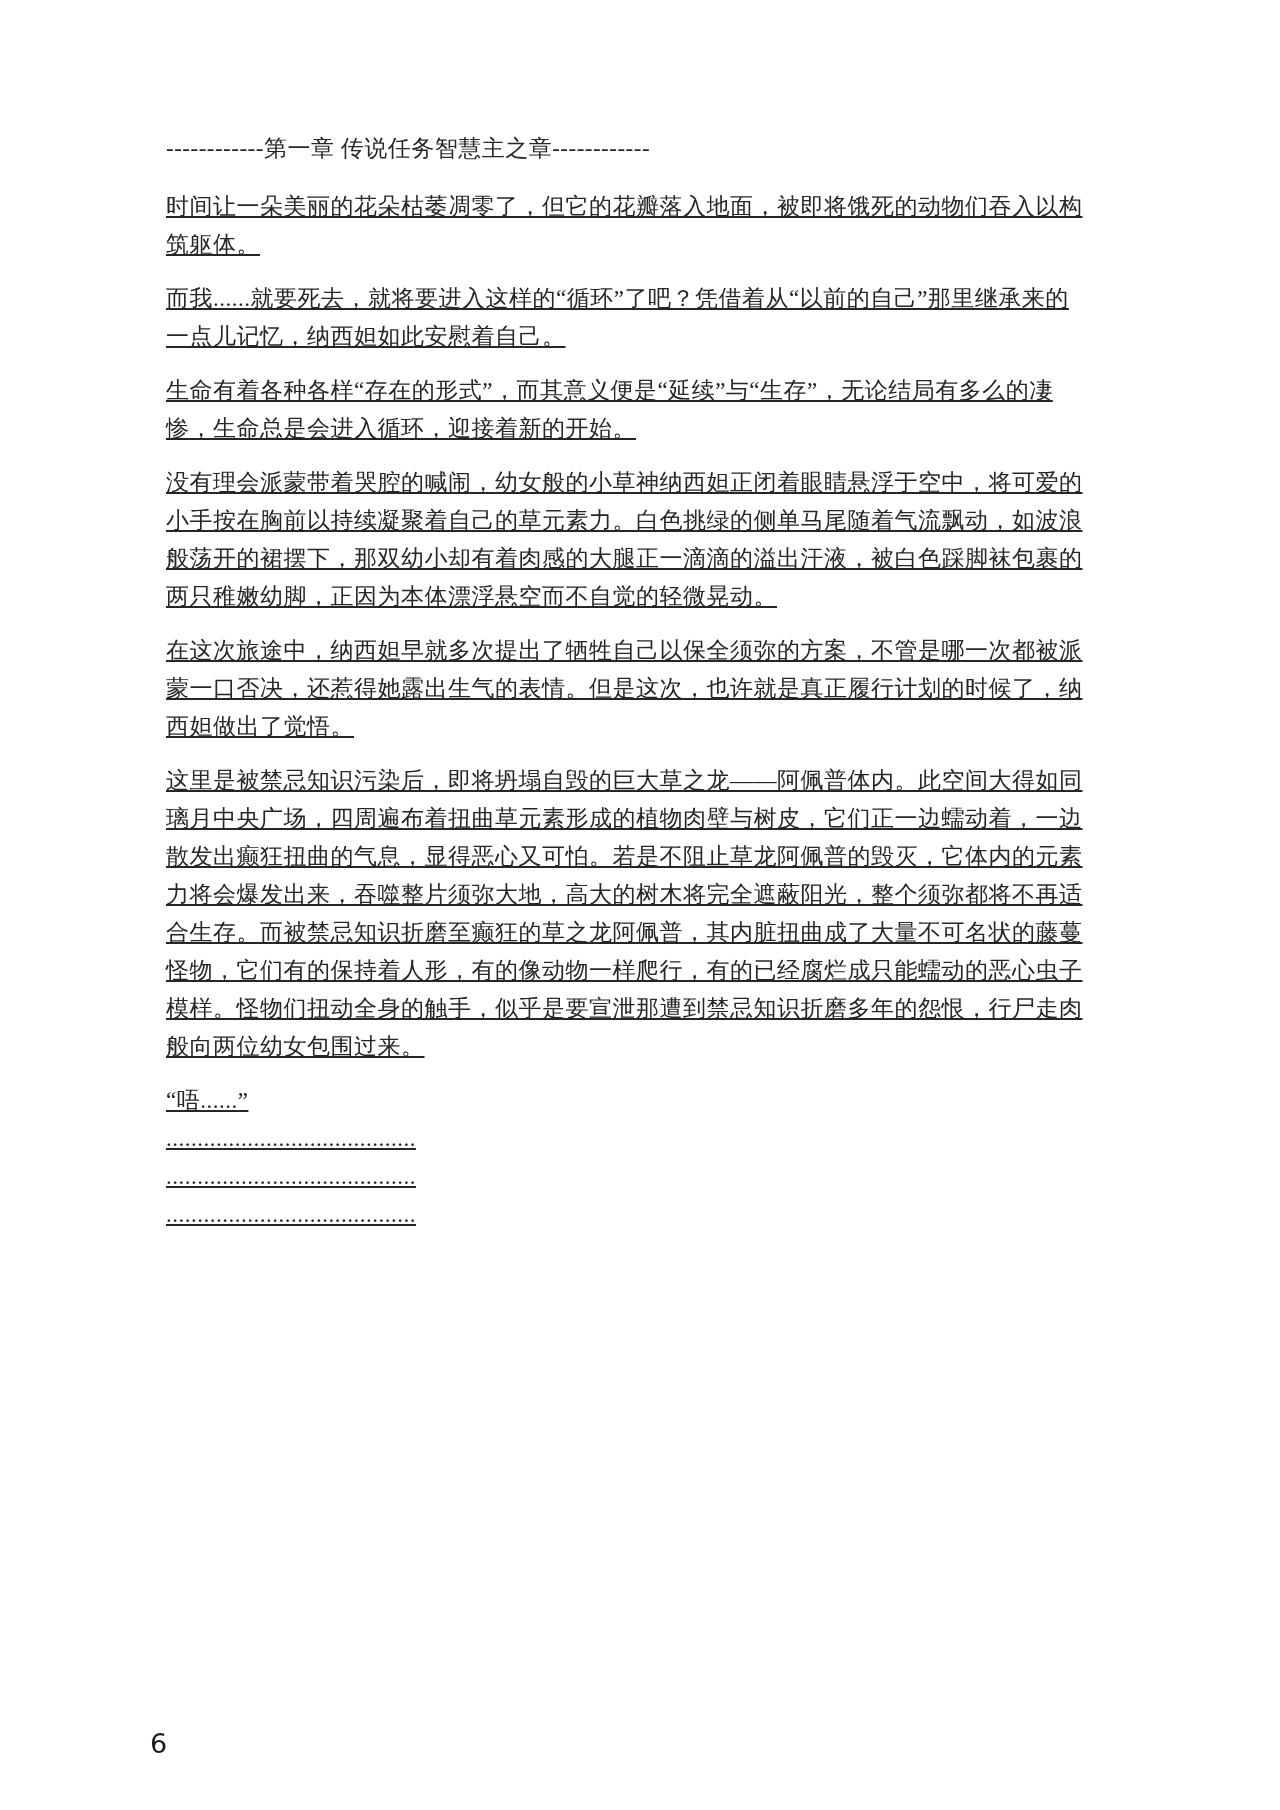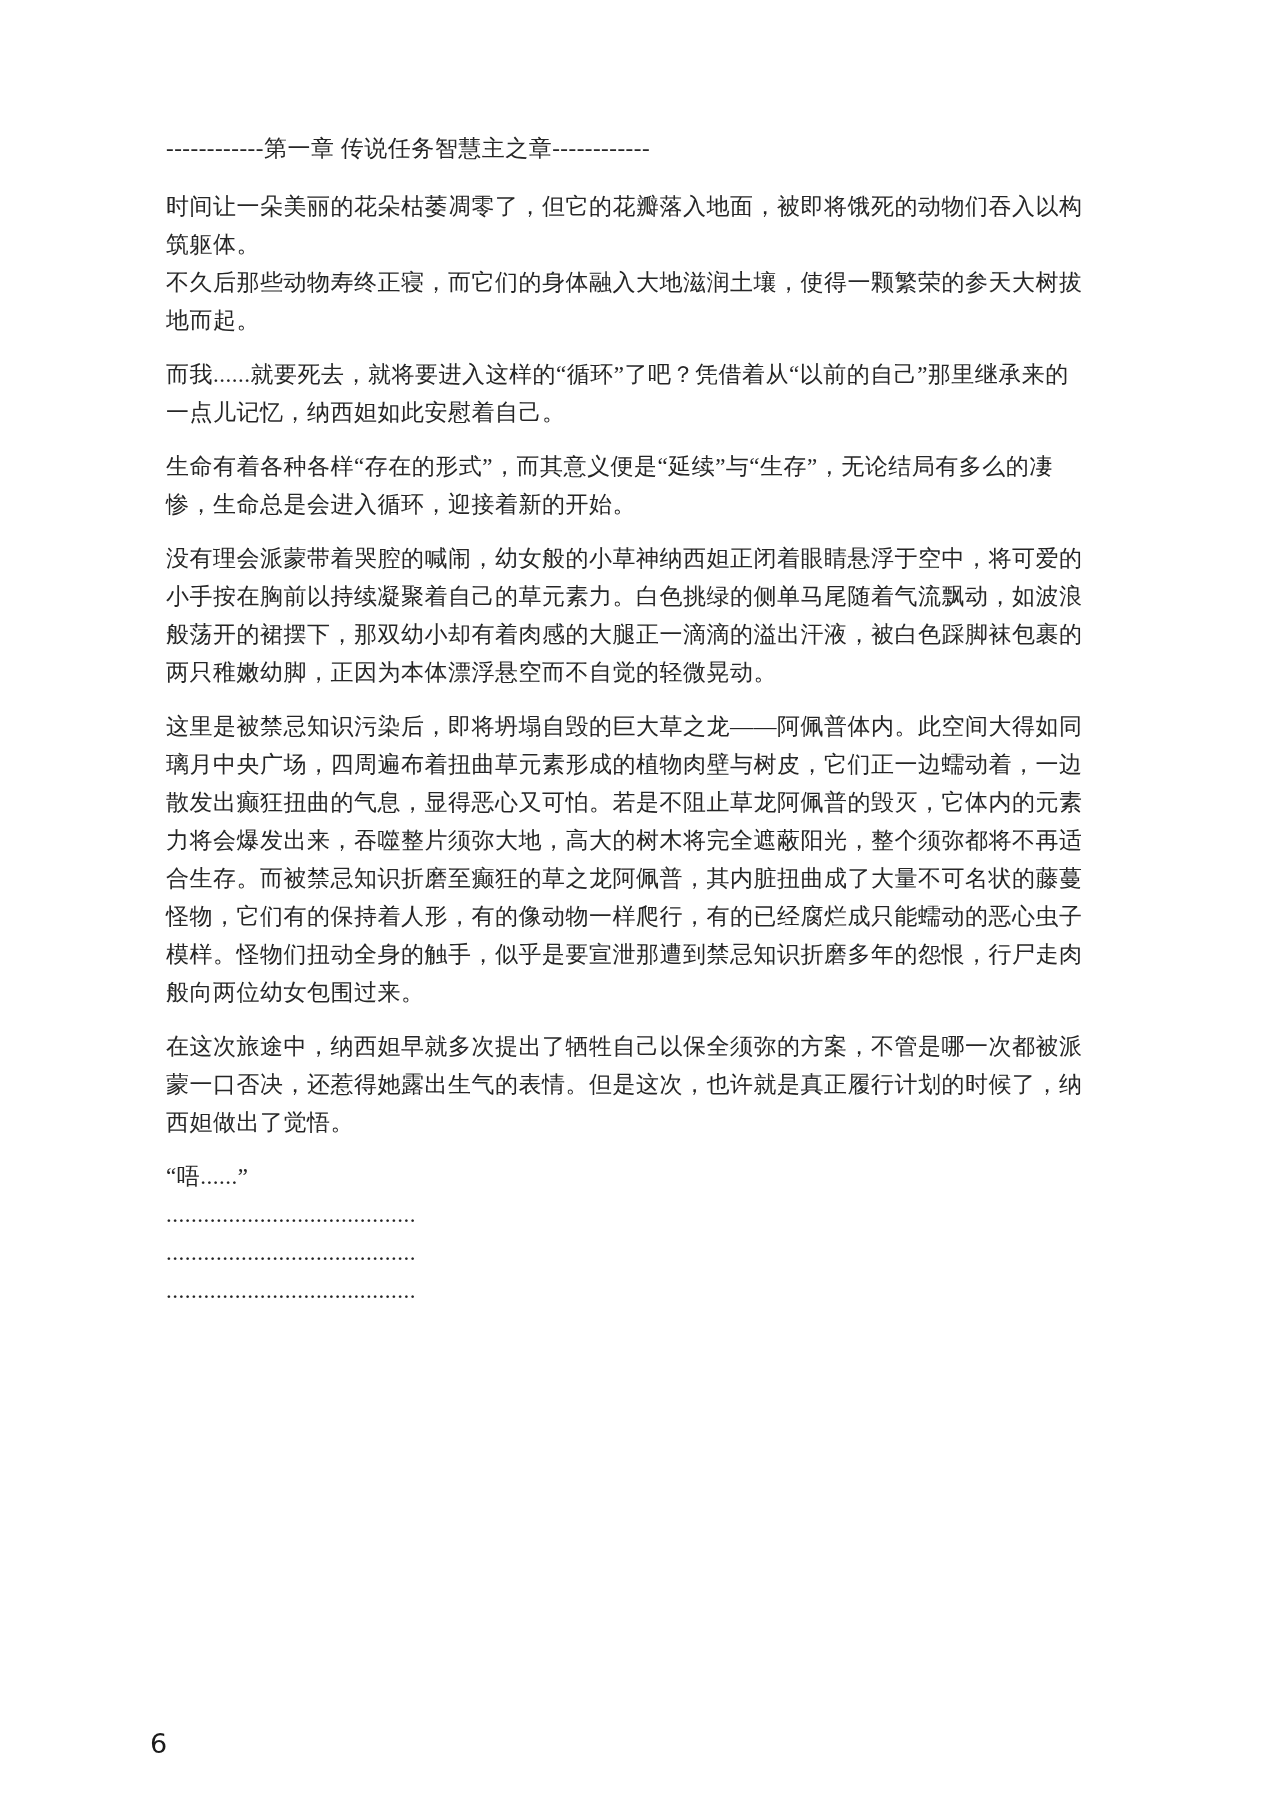--- a/index.html
+++ b/index.html
@@ -31,56 +31,56 @@
     white-space: nowrap;
   }
   .block {
     margin-bottom: 16px;
   }
   .block:last-child {
     margin-bottom: 0;
   }
   .para-line {
     min-height: 38px;
+    text-decoration: underline;
   }
   .page-number {
     position: absolute;
     left: 150px;
     top: 1726px;
     font-size: 27px;
     line-height: 36px;
     color: #1a1a1a;
     font-family: "DejaVu Sans", "Liberation Sans", sans-serif;
   }
 </style>
 </head>
 <body>
 
 <div class="page">
   <div class="content">
     <div class="chapter-title">------------第一章 传说任务智慧主之章------------</div>
     <div>
         <div class="block">
           <div class="para-line">时间让一朵美丽的花朵枯萎凋零了，但它的花瓣落入地面，被即将饿死的动物们吞入以构筑躯体。</div>
-          <div class="para-line">不久后那些动物寿终正寝，而它们的身体融入大地滋润土壤，使得一颗繁荣的参天大树拔地而起。</div>
         </div>
         <div class="block">
           <div class="para-line">而我......就要死去，就将要进入这样的“循环”了吧？凭借着从“以前的自己”那里继承来的一点儿记忆，纳西妲如此安慰着自己。</div>
         </div>
         <div class="block">
           <div class="para-line">生命有着各种各样“存在的形式”，而其意义便是“延续”与“生存”，无论结局有多么的凄惨，生命总是会进入循环，迎接着新的开始。</div>
         </div>
         <div class="block">
           <div class="para-line">没有理会派蒙带着哭腔的喊闹，幼女般的小草神纳西妲正闭着眼睛悬浮于空中，将可爱的小手按在胸前以持续凝聚着自己的草元素力。白色挑绿的侧单马尾随着气流飘动，如波浪般荡开的裙摆下，那双幼小却有着肉感的大腿正一滴滴的溢出汗液，被白色踩脚袜包裹的两只稚嫩幼脚，正因为本体漂浮悬空而不自觉的轻微晃动。</div>
         </div>
         <div class="block">
-          <div class="para-line">这里是被禁忌知识污染后，即将坍塌自毁的巨大草之龙——阿佩普体内。此空间大得如同璃月中央广场，四周遍布着扭曲草元素形成的植物肉壁与树皮，它们正一边蠕动着，一边散发出癫狂扭曲的气息，显得恶心又可怕。若是不阻止草龙阿佩普的毁灭，它体内的元素力将会爆发出来，吞噬整片须弥大地，高大的树木将完全遮蔽阳光，整个须弥都将不再适合生存。而被禁忌知识折磨至癫狂的草之龙阿佩普，其内脏扭曲成了大量不可名状的藤蔓怪物，它们有的保持着人形，有的像动物一样爬行，有的已经腐烂成只能蠕动的恶心虫子模样。怪物们扭动全身的触手，似乎是要宣泄那遭到禁忌知识折磨多年的怨恨，行尸走肉般向两位幼女包围过来。</div>
+          <div class="para-line">在这次旅途中，纳西妲早就多次提出了牺牲自己以保全须弥的方案，不管是哪一次都被派蒙一口否决，还惹得她露出生气的表情。但是这次，也许就是真正履行计划的时候了，纳西妲做出了觉悟。</div>
         </div>
         <div class="block">
-          <div class="para-line">在这次旅途中，纳西妲早就多次提出了牺牲自己以保全须弥的方案，不管是哪一次都被派蒙一口否决，还惹得她露出生气的表情。但是这次，也许就是真正履行计划的时候了，纳西妲做出了觉悟。</div>
+          <div class="para-line">这里是被禁忌知识污染后，即将坍塌自毁的巨大草之龙——阿佩普体内。此空间大得如同璃月中央广场，四周遍布着扭曲草元素形成的植物肉壁与树皮，它们正一边蠕动着，一边散发出癫狂扭曲的气息，显得恶心又可怕。若是不阻止草龙阿佩普的毁灭，它体内的元素力将会爆发出来，吞噬整片须弥大地，高大的树木将完全遮蔽阳光，整个须弥都将不再适合生存。而被禁忌知识折磨至癫狂的草之龙阿佩普，其内脏扭曲成了大量不可名状的藤蔓怪物，它们有的保持着人形，有的像动物一样爬行，有的已经腐烂成只能蠕动的恶心虫子模样。怪物们扭动全身的触手，似乎是要宣泄那遭到禁忌知识折磨多年的怨恨，行尸走肉般向两位幼女包围过来。</div>
         </div>
         <div class="block">
           <div class="para-line">“唔......”</div>
           <div class="para-line">........................................</div>
           <div class="para-line">........................................</div>
           <div class="para-line">........................................</div>
         </div>
       </div>
   </div>
   <div class="page-number">6</div>

